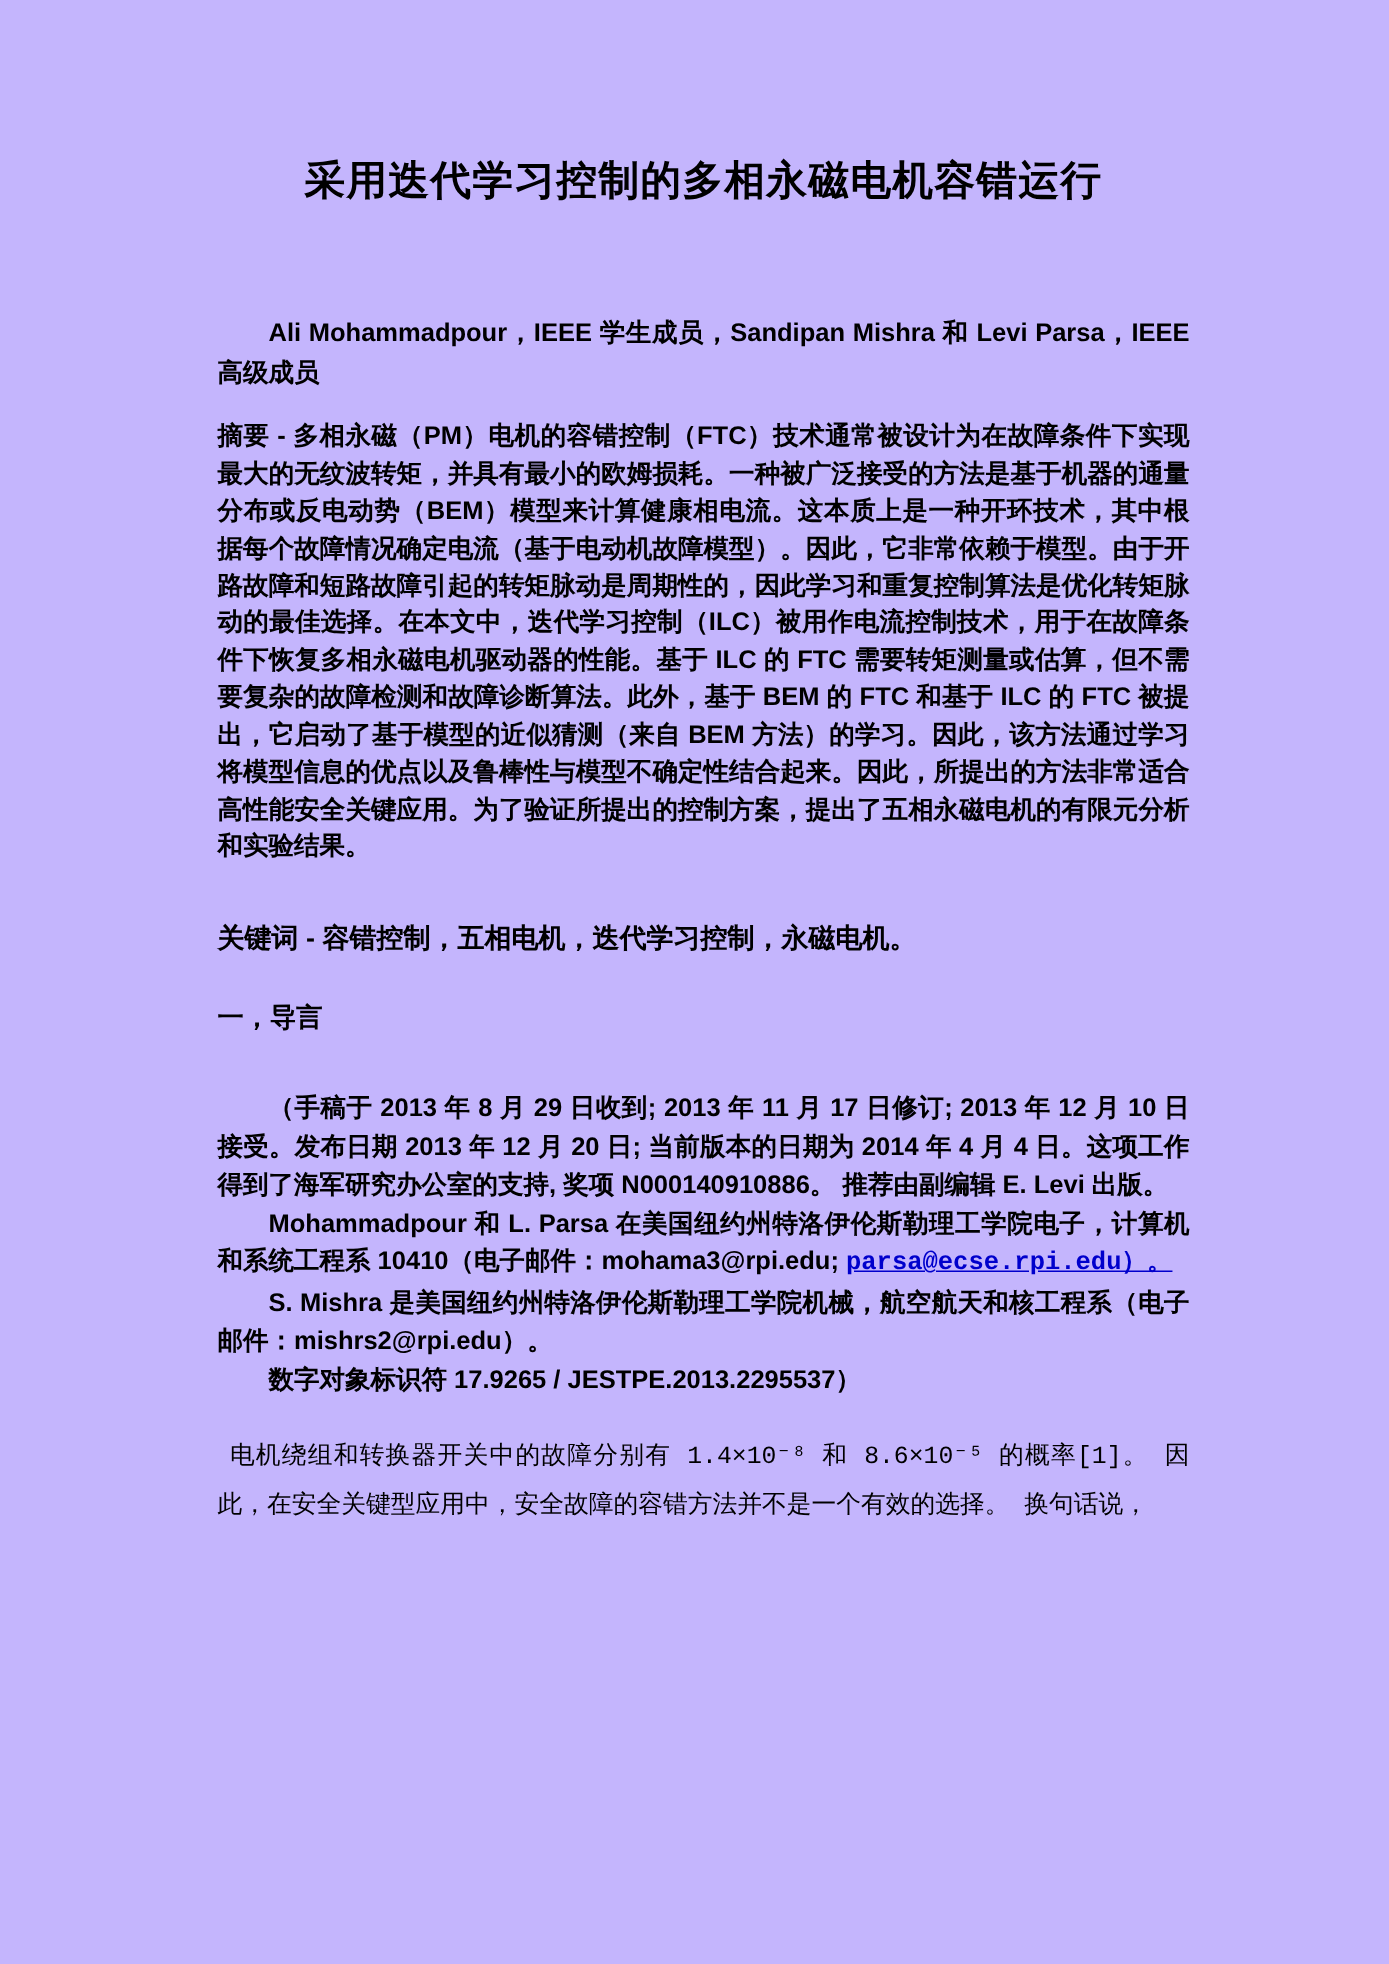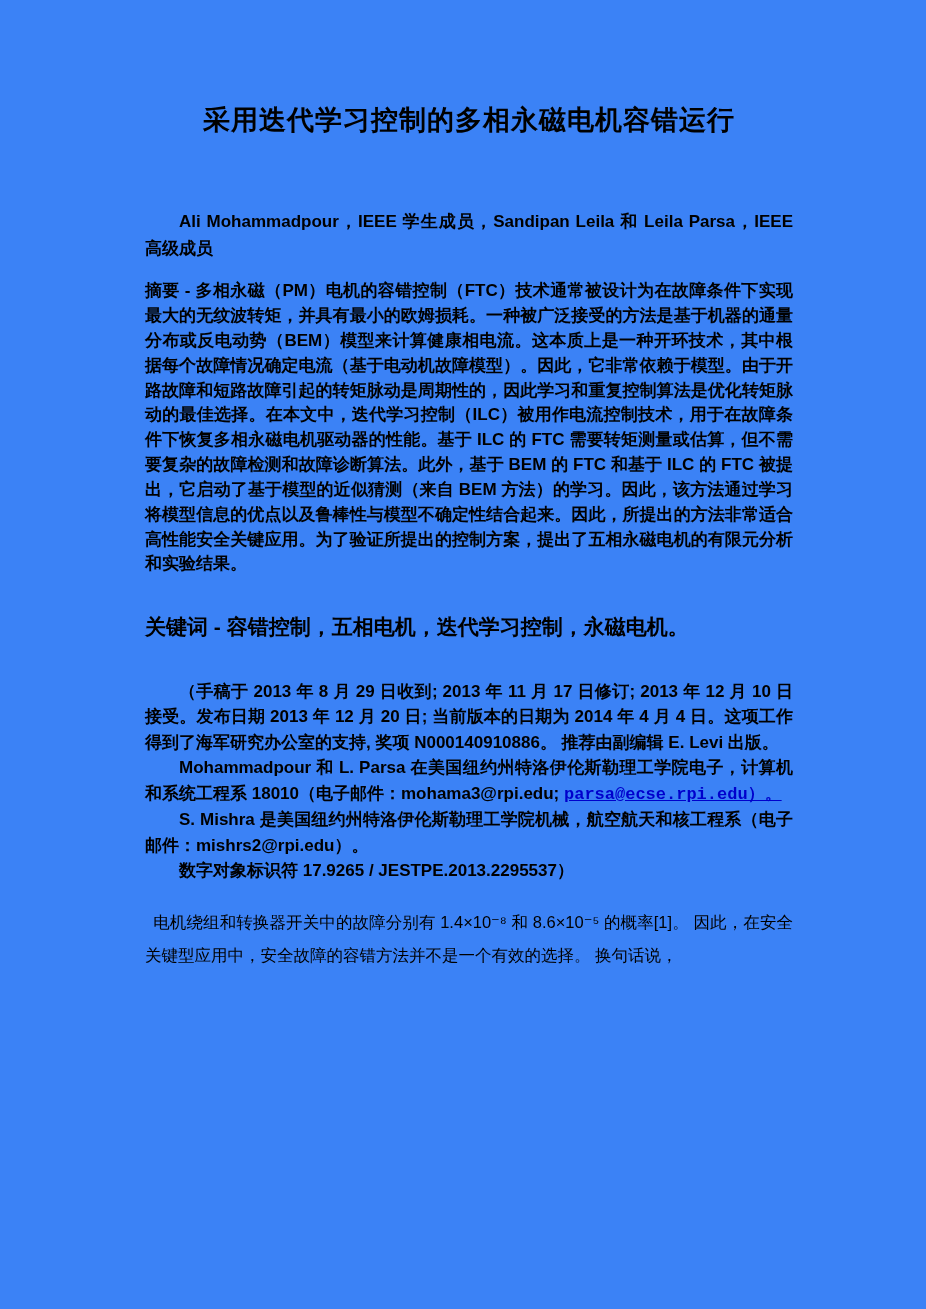--- a/index.html
+++ b/index.html
@@ -10,21 +10,21 @@
   body {
     width: 926px;
     height: 1309px;
     font-family: "Liberation Sans", "DejaVu Sans", sans-serif;
     color: #000000;
   }
   .page {
     position: relative;
     width: 926px;
     height: 1309px;
-    background: #3b82f6;
+    background: #c4b5fd;
     overflow: hidden;
   }
   .content {
     position: absolute;
     left: 145px;
     top: 102px;
     width: 648px;
   }
   .doc-title {
     font-size: 27px;
@@ -42,21 +42,21 @@
     text-align: justify;
   }
   .abstract {
     font-size: 17px;
     font-weight: bold;
     line-height: 1.46;
     text-align: justify;
   }
   .keywords {
     margin-top: 35px;
-    font-size: 21px;
+    font-size: 18px;
     font-weight: bold;
     line-height: 1.46;
   }
   .section-heading {
     margin-top: 28px;
     margin-bottom: 0;
     font-size: 17.5px;
     font-weight: bold;
   }
   .intro {
@@ -85,41 +85,43 @@
     cursor: pointer;
     font-family: Liberation Mono, monospace;
   }
   .body-para {
     margin-top: 22px;
     font-size: 16.5px;
     font-weight: normal;
     line-height: 2.0;
     text-align: justify;
     text-indent: 0.5em;
+    font-family: Liberation Mono, monospace;
   }
 </style>
 </head>
 <body>
 
 <div class="page">
   <div class="content">
 
     <h1 class="doc-title">采用迭代学习控制的多相永磁电机容错运行</h1>
 
-    <p class="authors">Ali Mohammadpour，IEEE 学生成员，Sandipan Leila 和 Leila Parsa，IEEE 高级成员</p>
+    <p class="authors">Ali Mohammadpour，IEEE 学生成员，Sandipan Mishra 和 Levi Parsa，IEEE 高级成员</p>
 
     <p class="abstract">摘要 - 多相永磁（PM）电机的容错控制（FTC）技术通常被设计为在故障条件下实现最大的无纹波转矩，并具有最小的欧姆损耗。一种被广泛接受的方法是基于机器的通量分布或反电动势（BEM）模型来计算健康相电流。这本质上是一种开环技术，其中根据每个故障情况确定电流（基于电动机故障模型）。因此，它非常依赖于模型。由于开路故障和短路故障引起的转矩脉动是周期性的，因此学习和重复控制算法是优化转矩脉动的最佳选择。在本文中，迭代学习控制（ILC）被用作电流控制技术，用于在故障条件下恢复多相永磁电机驱动器的性能。基于 ILC 的 FTC 需要转矩测量或估算，但不需要复杂的故障检测和故障诊断算法。此外，基于 BEM 的 FTC 和基于 ILC 的 FTC 被提出，它启动了基于模型的近似猜测（来自 BEM 方法）的学习。因此，该方法通过学习将模型信息的优点以及鲁棒性与模型不确定性结合起来。因此，所提出的方法非常适合高性能安全关键应用。为了验证所提出的控制方案，提出了五相永磁电机的有限元分析和实验结果。</p>
 
     <p class="keywords">关键词 - 容错控制，五相电机，迭代学习控制，永磁电机。</p>
 
+    <h2 class="section-heading">一，导言</h2>
 
 
     <div class="footnote">
       <p>（手稿于 2013 年 8 月 29 日收到; 2013 年 11 月 17 日修订; 2013 年 12 月 10 日接受。发布日期 2013 年 12 月 20 日; 当前版本的日期为 2014 年 4 月 4 日。这项工作得到了海军研究办公室的支持, 奖项 N000140910886。  推荐由副编辑 E. Levi 出版。</p>
-      <p><span>Mohammadpour 和 L. Parsa 在美国纽约州特洛伊伦斯勒理工学院电子，计算机和系统工程系 18010（电子邮件：mohama3@rpi.edu; </span><a class="email-link" href="#">parsa@ecse.rpi.edu）。</a></p>
+      <p><span>Mohammadpour 和 L. Parsa 在美国纽约州特洛伊伦斯勒理工学院电子，计算机和系统工程系 10410（电子邮件：mohama3@rpi.edu; </span><a class="email-link" href="#">parsa@ecse.rpi.edu）。</a></p>
       <p>S. Mishra 是美国纽约州特洛伊伦斯勒理工学院机械，航空航天和核工程系（电子邮件：mishrs2@rpi.edu）。</p>
       <p>数字对象标识符 17.9265 / JESTPE.2013.2295537）</p>
     </div>
 
     <p class="body-para">电机绕组和转换器开关中的故障分别有 1.4×10⁻⁸ 和 8.6×10⁻⁵ 的概率[1]。 因此，在安全关键型应用中，安全故障的容错方法并不是一个有效的选择。 换句话说，</p>
 
   </div>
 </div>
 
 </body></html>

